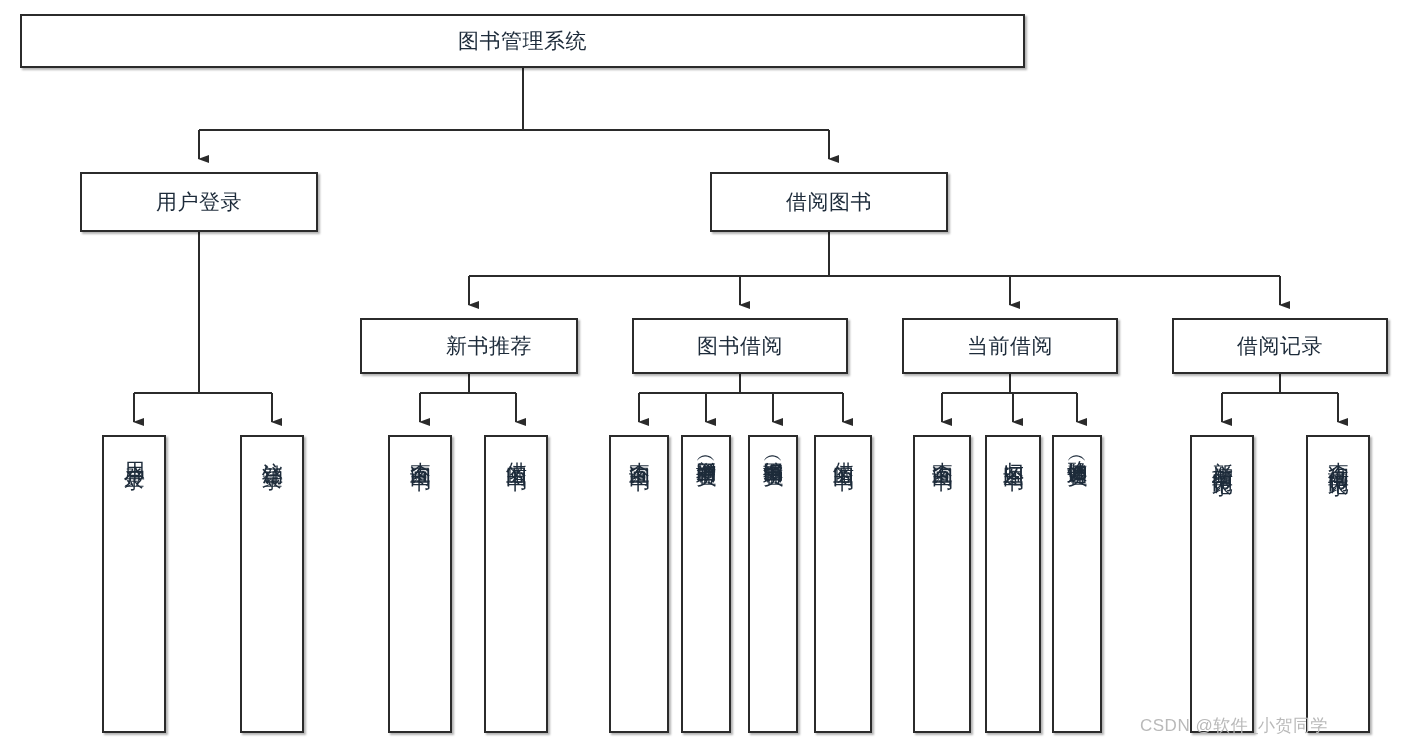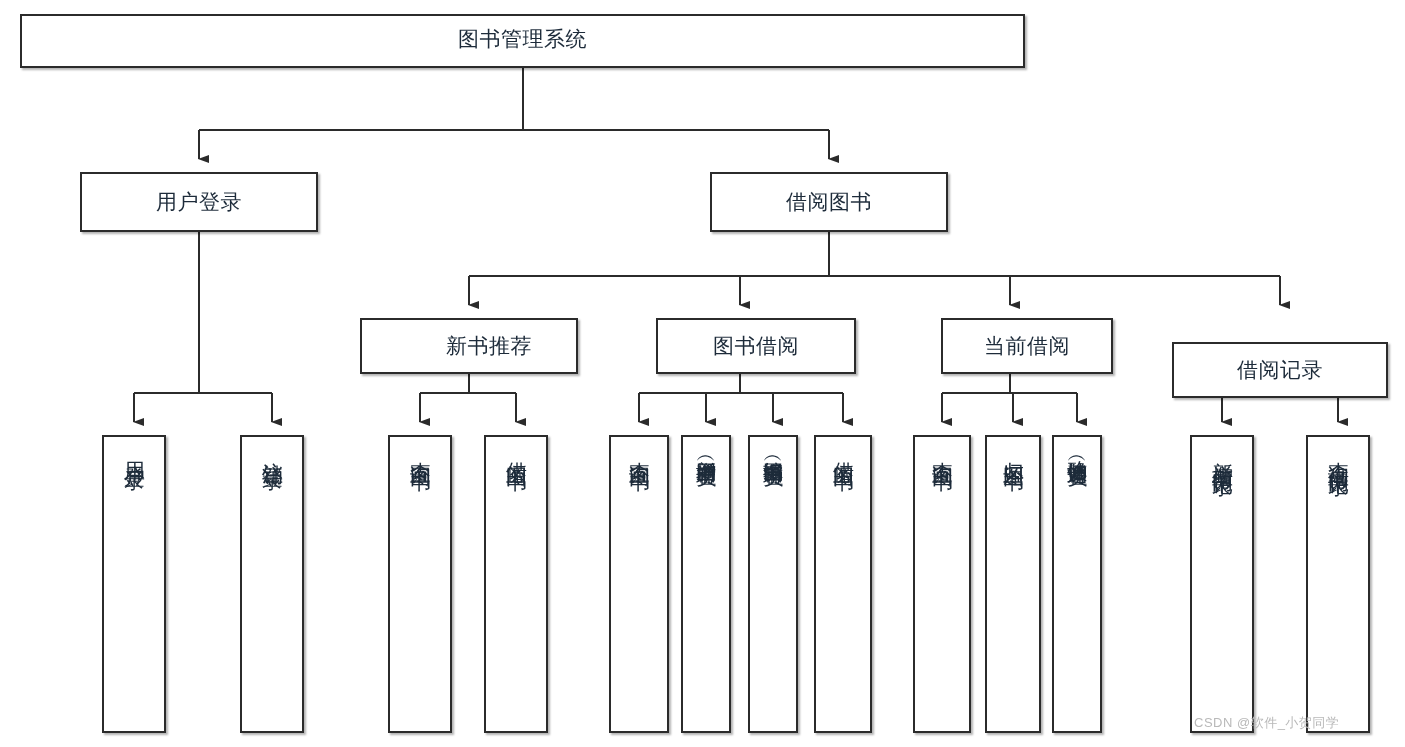--- a/index.html
+++ b/index.html
@@ -54,23 +54,23 @@
     text-orientation: upright;
     font-size: 21px;
     letter-spacing: 3px;
   }
   .node.vert.tight .node-label {
     font-size: 20px;
     letter-spacing: 1px;
   }
   #watermark {
     position: absolute;
-    left: 1194px;
+    left: 1140px;
     top: 714px;
-    font-size: 13px;
+    font-size: 17px;
     color: #b9b9b9;
     white-space: nowrap;
     letter-spacing: 0.5px;
   }
 </style>
 </head>
 <body>
 
 <div id="stage">
   <svg id="wires" viewBox="0 0 1405 747">
@@ -109,39 +109,39 @@
         <line x1="942" y1="393" x2="942" y2="422" stroke="#2b2b2b" stroke-width="2.6" shape-rendering="crispEdges" marker-end="url(#arrowhead)"></line>
         <line x1="1013" y1="393" x2="1013" y2="422" stroke="#2b2b2b" stroke-width="2.6" shape-rendering="crispEdges" marker-end="url(#arrowhead)"></line>
         <line x1="1077" y1="393" x2="1077" y2="422" stroke="#2b2b2b" stroke-width="2.6" shape-rendering="crispEdges" marker-end="url(#arrowhead)"></line>
         <line x1="1280" y1="374" x2="1280" y2="393" stroke="#2b2b2b" stroke-width="2.6" shape-rendering="crispEdges"></line>
         <line x1="1222" y1="393" x2="1338" y2="393" stroke="#2b2b2b" stroke-width="2.6" shape-rendering="crispEdges"></line>
         <line x1="1222" y1="393" x2="1222" y2="422" stroke="#2b2b2b" stroke-width="2.6" shape-rendering="crispEdges" marker-end="url(#arrowhead)"></line>
         <line x1="1338" y1="393" x2="1338" y2="422" stroke="#2b2b2b" stroke-width="2.6" shape-rendering="crispEdges" marker-end="url(#arrowhead)"></line>
       </g>
   </svg>
   <div id="node-layer">
-      <div class="node horiz" style="left: 20px; top: 14px; width: 1005px; height: 54px; font-family: Liberation Mono, monospace;">
+      <div class="node horiz" style="left: 20px; top: 14px; width: 1005px; height: 54px;">
         <span class="node-label">图书管理系统</span>
       </div>
       <div class="node horiz" style="left: 80px; top: 172px; width: 238px; height: 60px;">
         <span class="node-label">用户登录</span>
       </div>
       <div class="node horiz" style="left: 710px; top: 172px; width: 238px; height: 60px;">
         <span class="node-label">借阅图书</span>
       </div>
       <div class="node horiz" style="left: 360px; top: 318px; width: 218px; height: 56px; padding-left: 40px;">
         <span class="node-label">新书推荐</span>
       </div>
-      <div class="node horiz" style="left: 632px; top: 318px; width: 200px; height: 56px; margin-left: 24px;">
+      <div class="node horiz" style="left: 632px; top: 318px; width: 216px; height: 56px;">
         <span class="node-label">图书借阅</span>
       </div>
-      <div class="node horiz" style="left: 902px; top: 318px; width: 172px; height: 56px; margin-left: 39px;">
+      <div class="node horiz" style="left: 902px; top: 318px; width: 216px; height: 56px;">
         <span class="node-label">当前借阅</span>
       </div>
-      <div class="node horiz" style="left: 1172px; top: 318px; width: 216px; height: 56px; margin-top: 24px;">
+      <div class="node horiz" style="left: 1172px; top: 318px; width: 216px; height: 56px;">
         <span class="node-label">借阅记录</span>
       </div>
       <div class="node vert" style="left: 102px; top: 435px; width: 64px; height: 298px;">
         <span class="node-label">用户登录</span>
       </div>
       <div class="node vert" style="left: 240px; top: 435px; width: 64px; height: 298px;">
         <span class="node-label">注销登录</span>
       </div>
       <div class="node vert" style="left: 388px; top: 435px; width: 64px; height: 298px;">
         <span class="node-label">查询图书</span>

